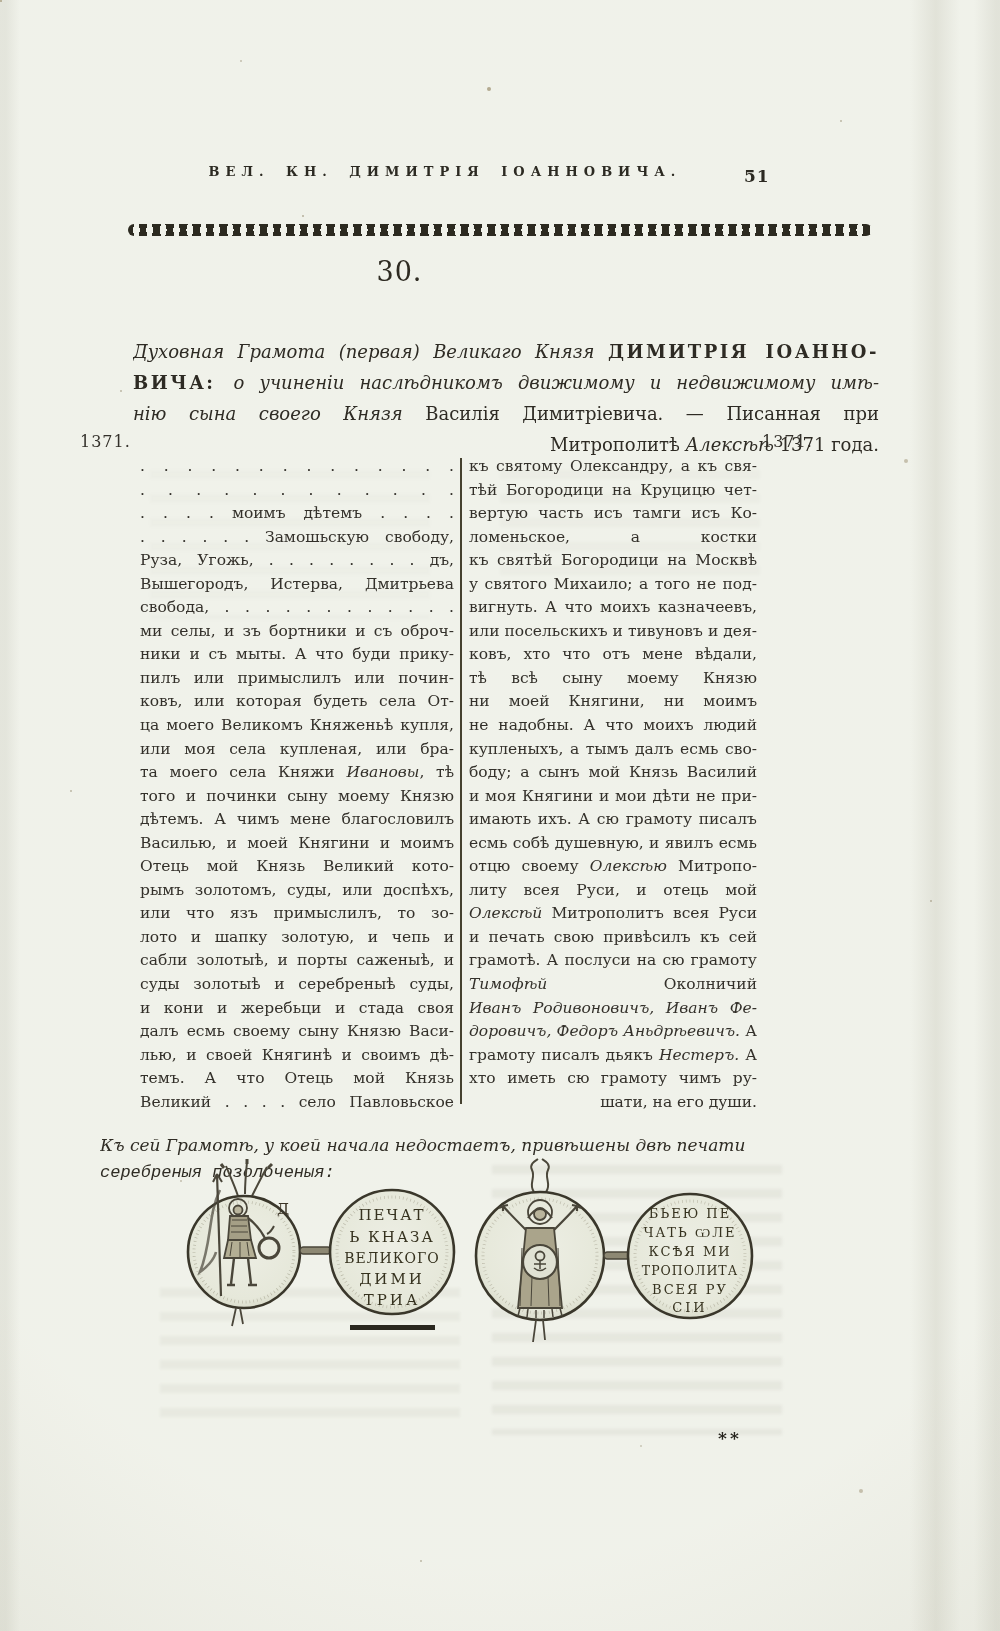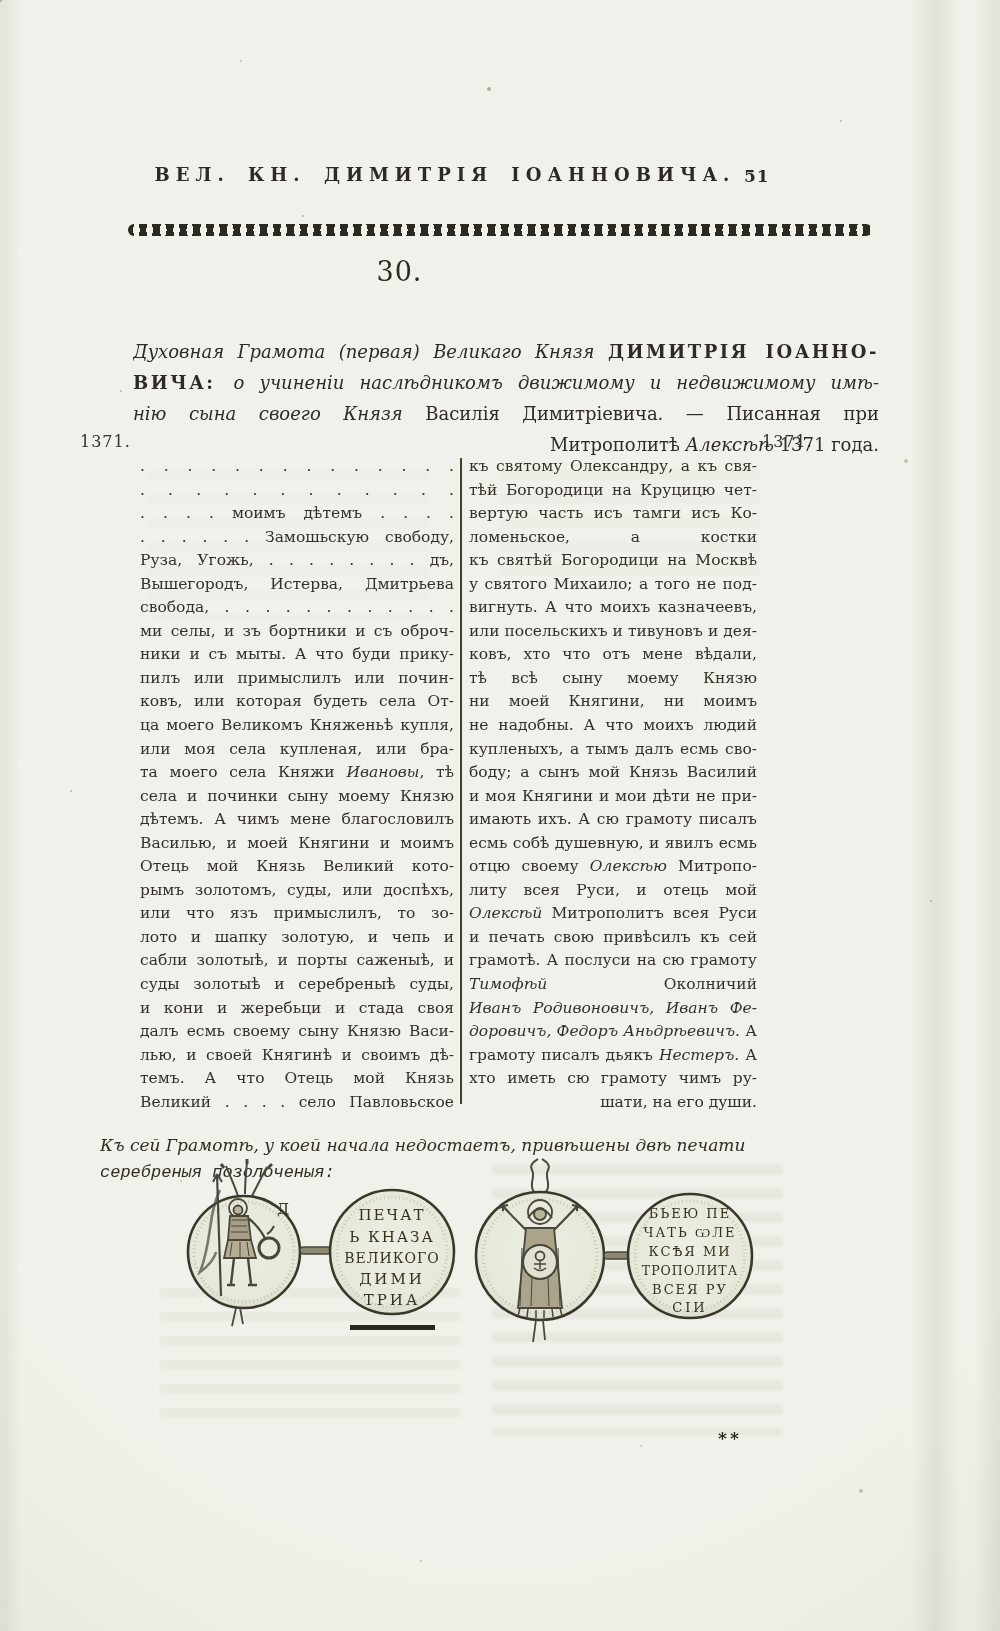--- a/index.html
+++ b/index.html
@@ -34,21 +34,21 @@
       640px 1445px 0 0 rgba(110,95,60,.3), 240px 60px 0 0 rgba(110,95,60,.35);}
   
   .bleed{position:absolute;pointer-events:none;filter:blur(1.6px);opacity:.5;
     background:repeating-linear-gradient(180deg, rgba(118,115,96,.17) 0 9px, rgba(118,115,96,0) 9px 24px);}
   .bleed.b1{left:492px;top:1165px;width:290px;height:270px;}
   .bleed.b2{left:160px;top:1288px;width:300px;height:135px;opacity:.4;}
   .bleed.b3{left:500px;top:470px;width:260px;height:120px;opacity:.22;}
   .bleed.b4{left:150px;top:470px;width:280px;height:150px;opacity:.18;}
 
   .header-line{position:absolute;left:115px;top:164px;width:660px;
-    text-align:center;font-size:18px;font-weight:700;letter-spacing:6px;word-spacing:6px;color:#2c2a22;}
+    text-align:center;font-size:13px;font-weight:700;letter-spacing:6px;word-spacing:6px;color:#2c2a22;}
   .page-num{position:absolute;left:744px;top:166px;font-size:17px;font-weight:700;letter-spacing:1px;color:#2c2a22;}
   .rope{position:absolute;left:128px;top:224px;width:744px;height:12px;border-radius:6px;
     background:
       repeating-linear-gradient(104deg, #2c2a20 0 6px, rgba(44,42,32,0) 6px 13px),
       repeating-linear-gradient(76deg, #2c2a20 0 6px, rgba(44,42,32,0) 6px 13px);
   }
   .doc-num{position:absolute;left:0;top:256px;width:799px;text-align:center;
     font-size:27px;color:#2e2b22;letter-spacing:1px;}
 
   .intro{position:absolute;left:133px;top:336px;width:746px;font-size:18px;color:#2e2b24;}
@@ -113,21 +113,21 @@
       <div class="tline"><span>Руза, Угожь, . . . . . . . . дъ,</span></div>
       <div class="tline"><span>Вышегородъ, Истерва, Дмитрьева</span></div>
       <div class="tline"><span>свобода, . . . . . . . . . . . .</span></div>
       <div class="tline"><span>ми селы, и зъ бортники и съ оброч-</span></div>
       <div class="tline"><span>ники и съ мыты. А что буди прику-</span></div>
       <div class="tline"><span>пилъ или примыслилъ или почин-</span></div>
       <div class="tline"><span>ковъ, или которая будеть села От-</span></div>
       <div class="tline"><span>ца моего Великомъ Княженьѣ купля,</span></div>
       <div class="tline"><span>или моя села купленая, или бра-</span></div>
       <div class="tline"><span>та моего села Княжи </span><span class="i">Ивановы</span><span>, тѣ</span></div>
-      <div class="tline"><span>села и починки сыну моему Князю</span></div>
+      <div class="tline"><span>того и починки сыну моему Князю</span></div>
       <div class="tline"><span>дѣтемъ. А чимъ мене благословилъ</span></div>
       <div class="tline"><span>Василью, и моей Княгини и моимъ</span></div>
       <div class="tline"><span>Отець мой Князь Великий кото-</span></div>
       <div class="tline"><span>рымъ золотомъ, суды, или доспѣхъ,</span></div>
       <div class="tline"><span>или что язъ примыслилъ, то зо-</span></div>
       <div class="tline"><span>лото и шапку золотую, и чепь и</span></div>
       <div class="tline"><span>сабли золотыѣ, и порты саженыѣ, и</span></div>
       <div class="tline"><span>суды золотыѣ и серебреныѣ суды,</span></div>
       <div class="tline"><span>и кони и жеребьци и стада своя</span></div>
       <div class="tline"><span>далъ есмь своему сыну Князю Васи-</span></div>

